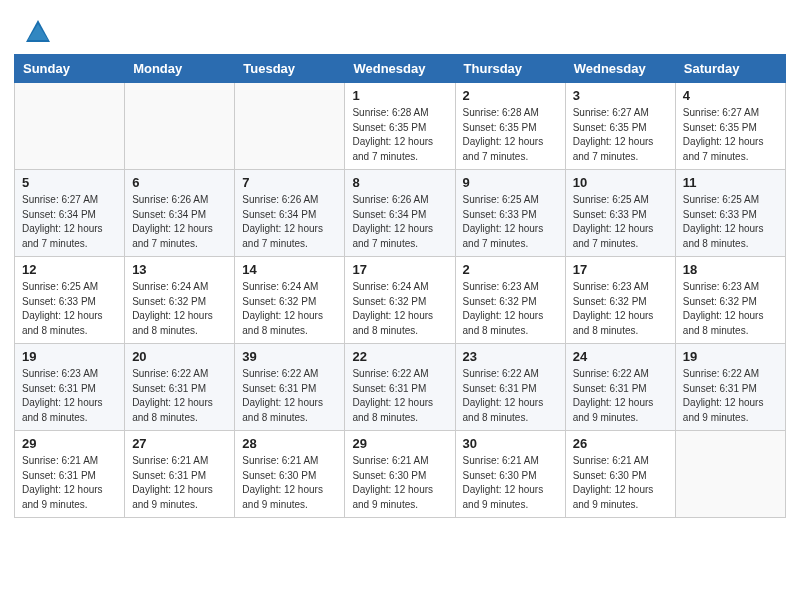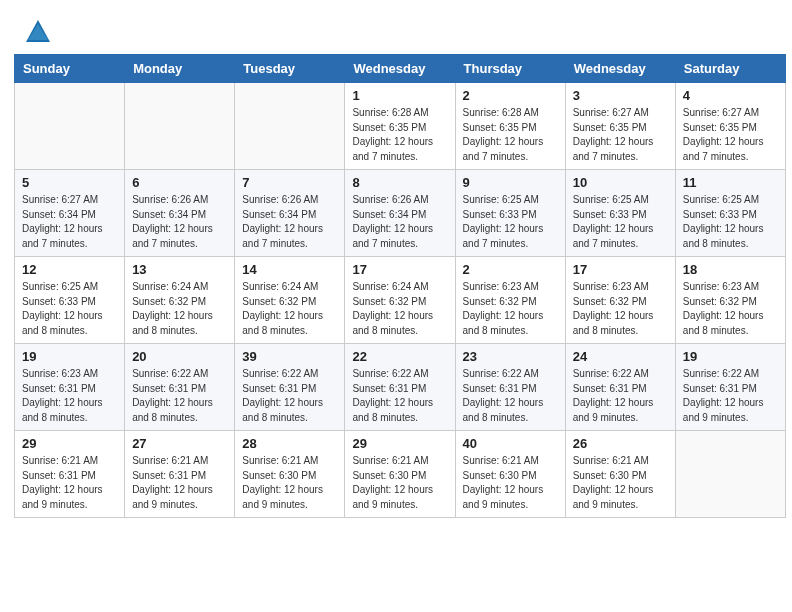--- a/index.html
+++ b/index.html
@@ -344,21 +344,21 @@
 and 9 minutes.</div>
           </td>
           <td>
             <span class="day-num">29</span>
             <div class="day-info" style="white-space: pre-line;">Sunrise: 6:21 AM
 Sunset: 6:30 PM
 Daylight: 12 hours
 and 9 minutes.</div>
           </td>
           <td>
-            <span class="day-num">40</span>
+            <span class="day-num">30</span>
             <div class="day-info" style="white-space: pre-line;">Sunrise: 6:21 AM
 Sunset: 6:30 PM
 Daylight: 12 hours
 and 9 minutes.</div>
           </td>
           <td>
             <span class="day-num">26</span>
             <div class="day-info" style="white-space: pre-line;">Sunrise: 6:21 AM
 Sunset: 6:30 PM
 Daylight: 12 hours

